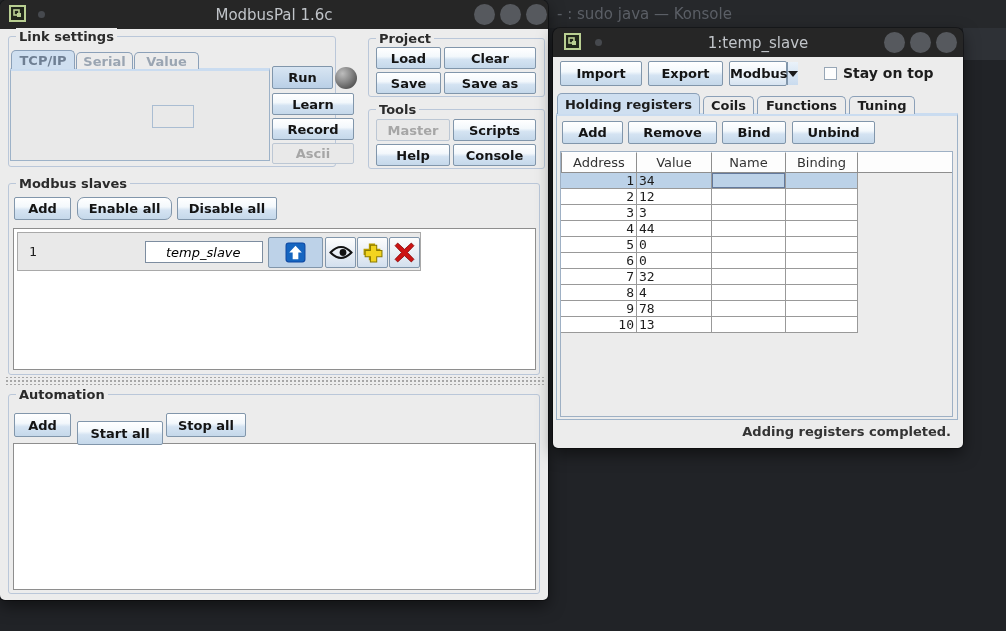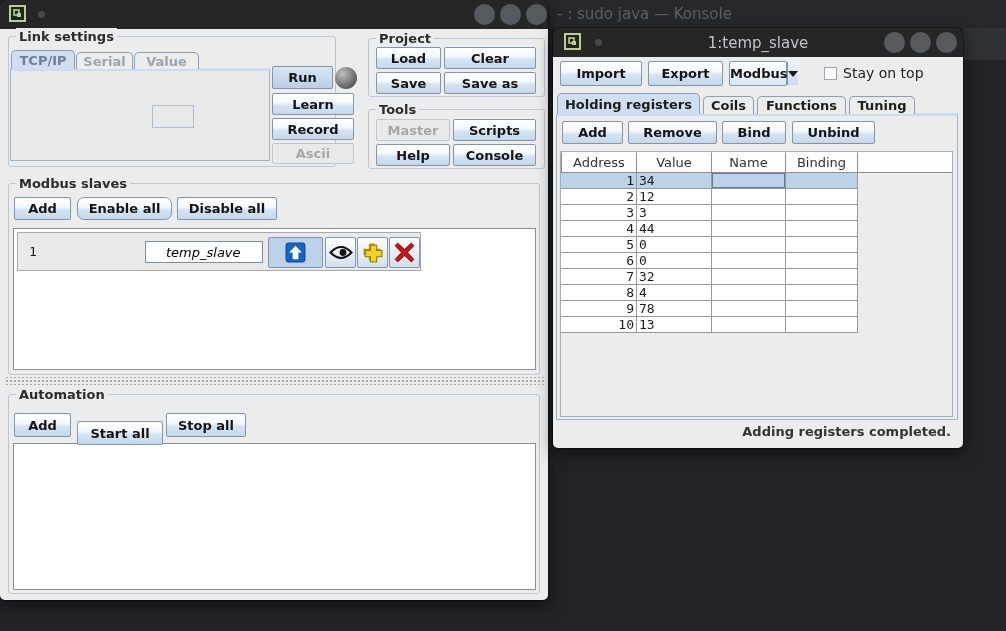--- a/index.html
+++ b/index.html
@@ -92,20 +92,21 @@
 
 <div class="abs window" style="left:0;top:0;width:548px;height:600px;">
   <div class="abs titlebar">
     <div class="abs win-icon">
       <svg width="9" height="9" viewBox="0 0 9 9">
         <rect x="1" y="1" width="5" height="5" fill="none" stroke="#b9cf92" stroke-width="1.6"></rect>
         <rect x="4" y="4" width="4" height="4" fill="#b9cf92"></rect>
       </svg>
     </div>
     <div class="abs win-dot" style="left:38px;top:11px;"></div>
+    <div class="abs win-title">ModbusPal 1.6c</div>
     <div class="abs win-circle" style="left:474px;"></div>
     <div class="abs win-circle" style="left:500px;"></div>
     <div class="abs win-circle" style="left:526px;"></div>
   </div>
   <div class="abs win-content">
 
     <div class="abs group" style="left:8px;top:7px;width:328px;height:131px;">
       <span class="group-label">Link settings</span>
     </div>
     <div class="abs tab selected" style="left:11px;top:21px;width:64px;height:19px;color:#6f7f93;">
@@ -248,21 +249,21 @@
     <div class="abs jbtn" style="left:95px;top:4px;width:75px;height:25px;">
       <span>Export</span>
     </div>
     <div class="abs combo" style="left:176px;top:4px;width:58px;height:25px;">
       <div class="combo-label">Modbus</div>
       <div class="combo-arrow">
         <div class="tri-down"></div>
       </div>
     </div>
     <div class="abs checkbox" style="left:271px;top:10px;"></div>
-    <div class="abs" style="left:290px;top:8px;font-weight:normal;font-size:14px;color:#1d1d1d;">Stay on top</div>
+    <div class="abs" style="left:290px;top:8px;font-weight:bold;font-size:14px;color:#1d1d1d;">Stay on top</div>
 
     <div class="abs tab selected" style="left:4px;top:36px;width:143px;height:21px;color:#1d1d1d;">
       <span>Holding registers</span>
     </div>
     <div class="abs tab" style="left:150px;top:39px;width:51px;height:18px;color:#1d1d1d;">
       <span>Coils</span>
     </div>
     <div class="abs tab" style="left:204px;top:39px;width:89px;height:18px;color:#1d1d1d;">
       <span>Functions</span>
     </div>

